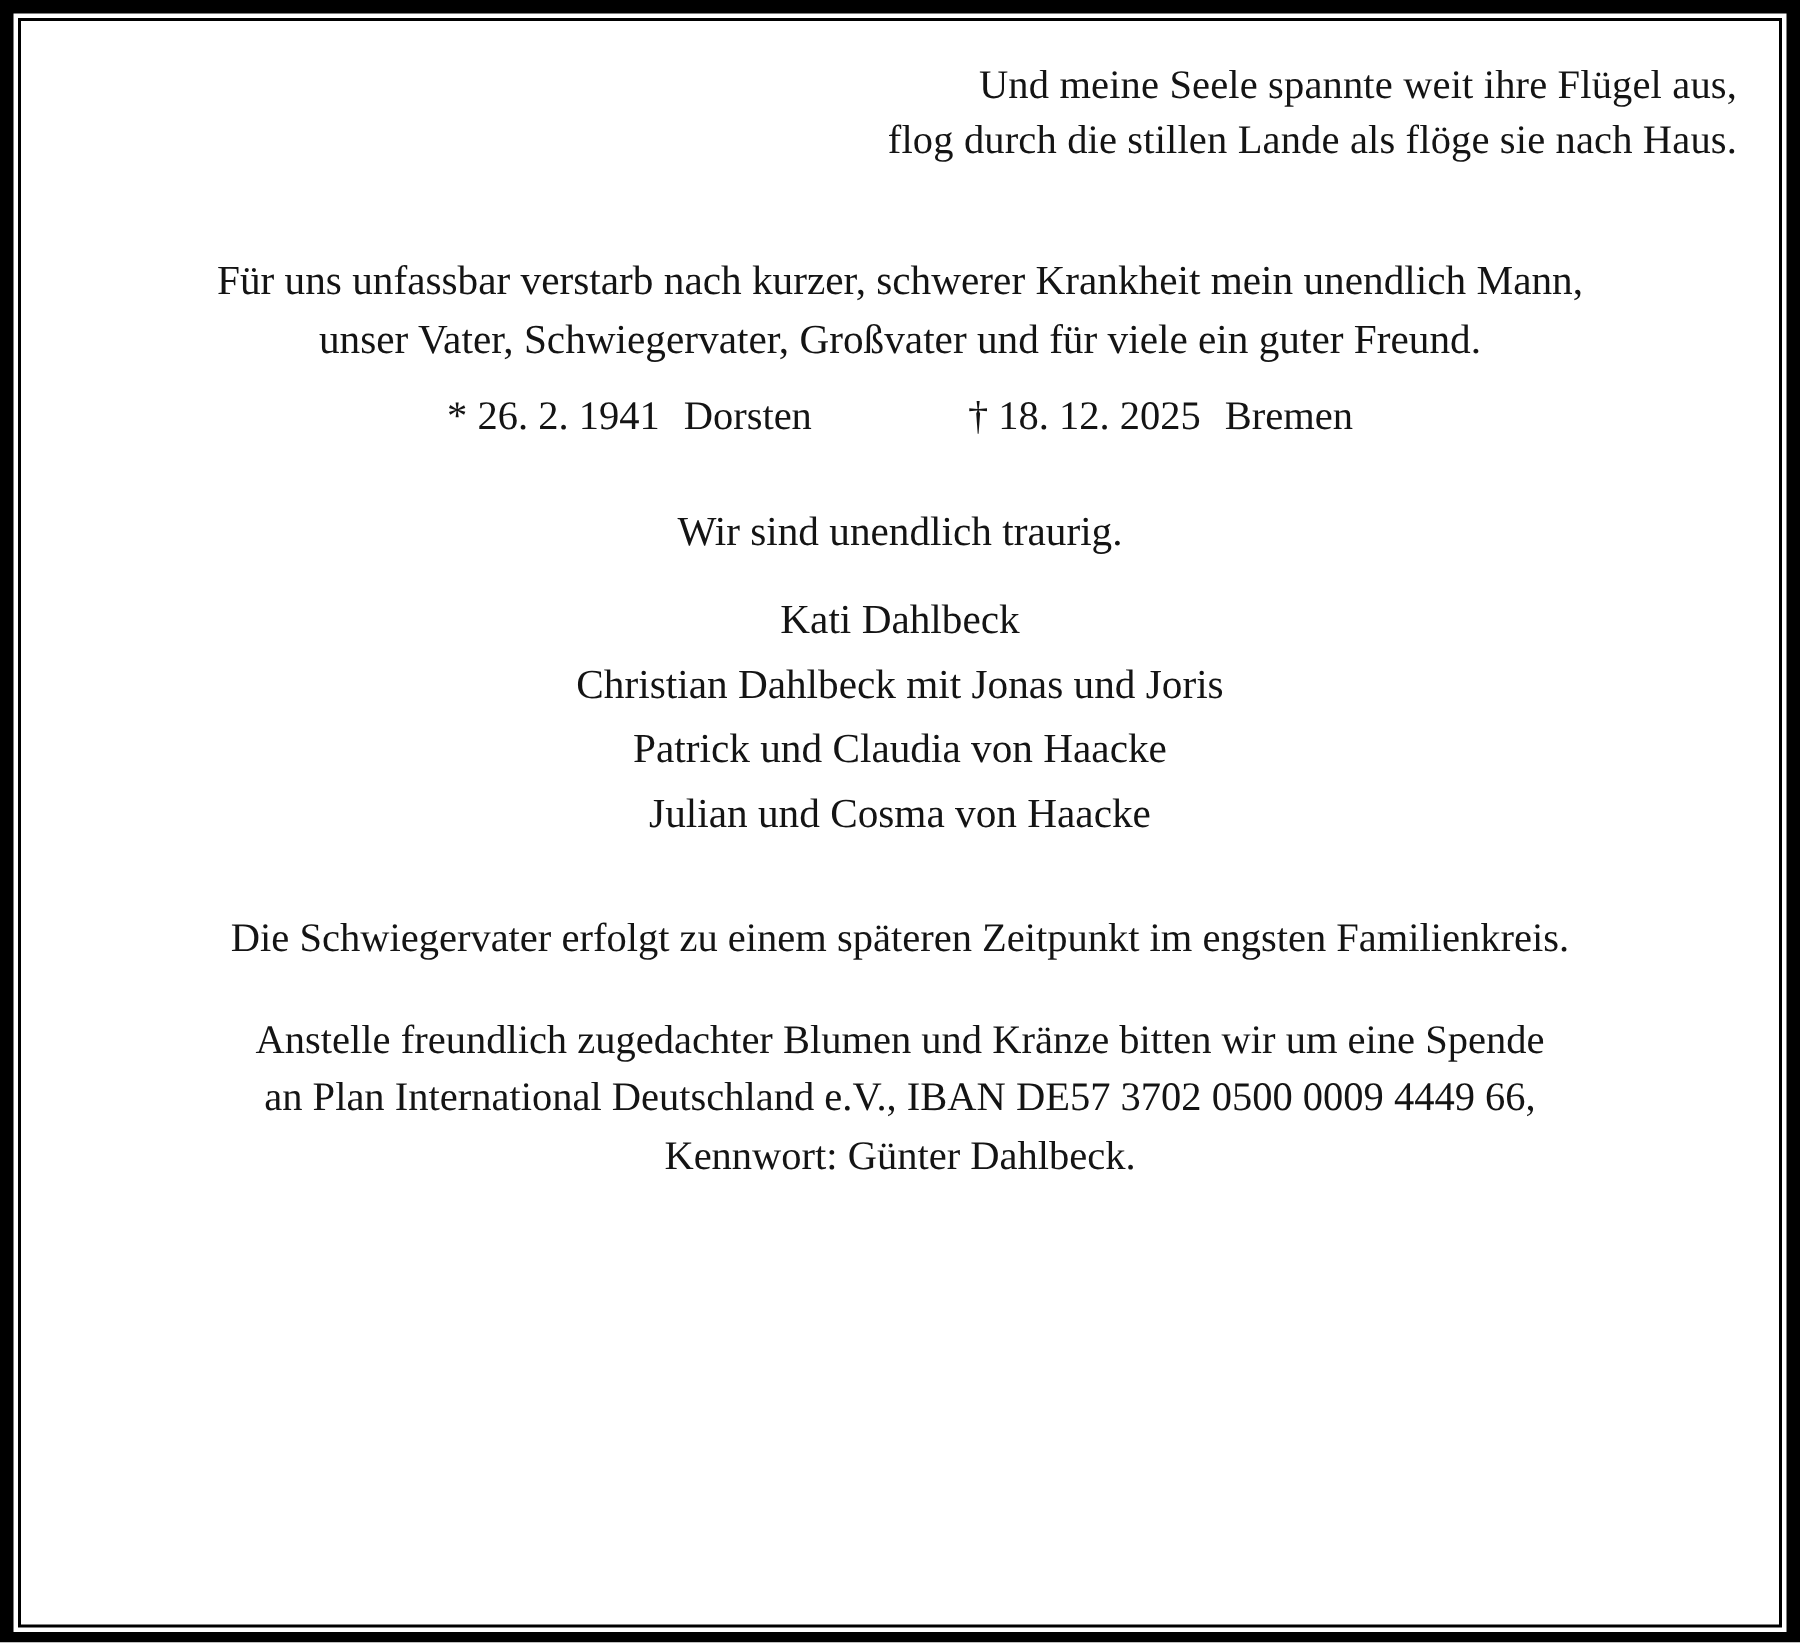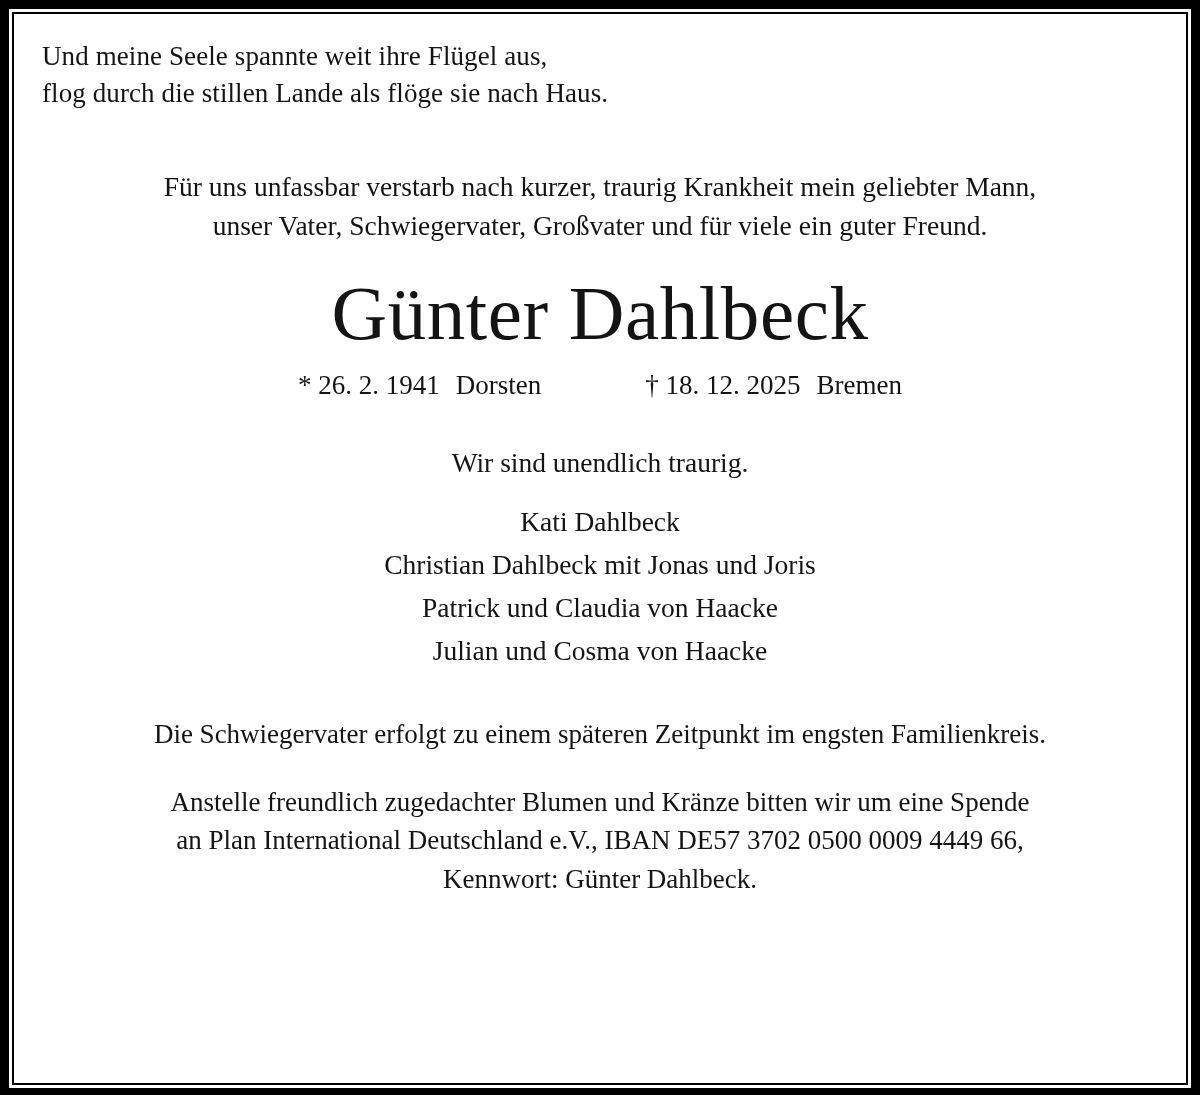--- a/index.html
+++ b/index.html
@@ -48,21 +48,21 @@
     text-align: center;
   }
 
   
   .poem {
     margin-top: 8px;
     font-size: 27px;
     line-height: 1.38;
     letter-spacing: 0.1px;
     width: 100%;
-    text-align: left;
+    text-align: right;
   }
   .poem .poem-line {
     display: block;
     white-space: nowrap;
   }
 
   
   .intro {
     margin-top: 54px;
     font-size: 27.5px;
@@ -153,25 +153,24 @@
 <div class="notice-frame">
   <div class="notice-inner">
     <div class="sheet">
 
       <div class="poem">
         <span class="poem-line">Und meine Seele spannte weit ihre Flügel aus,</span>
         <span class="poem-line">flog durch die stillen Lande als flöge sie nach Haus.</span>
       </div>
 
       <div class="intro">
-        <span class="intro-line">Für uns unfassbar verstarb nach kurzer, traurig Krankheit mein geliebter Mann,</span>
+        <span class="intro-line">Für uns unfassbar verstarb nach kurzer, schwerer Krankheit mein unendlich Mann,</span>
         <span class="intro-line">unser Vater, Schwiegervater, Großvater und für viele ein guter Freund.</span>
       </div>
 
-      <div class="deceased-name">Günter Dahlbeck</div>
 
       <div class="dates">
         <div class="date-col">
           <span class="date-line">* 26. 2. 1941</span>
           <span class="place-line">Dorsten</span>
         </div>
         <div class="date-col">
           <span class="date-line">† 18. 12. 2025</span>
           <span class="place-line">Bremen</span>
         </div>

